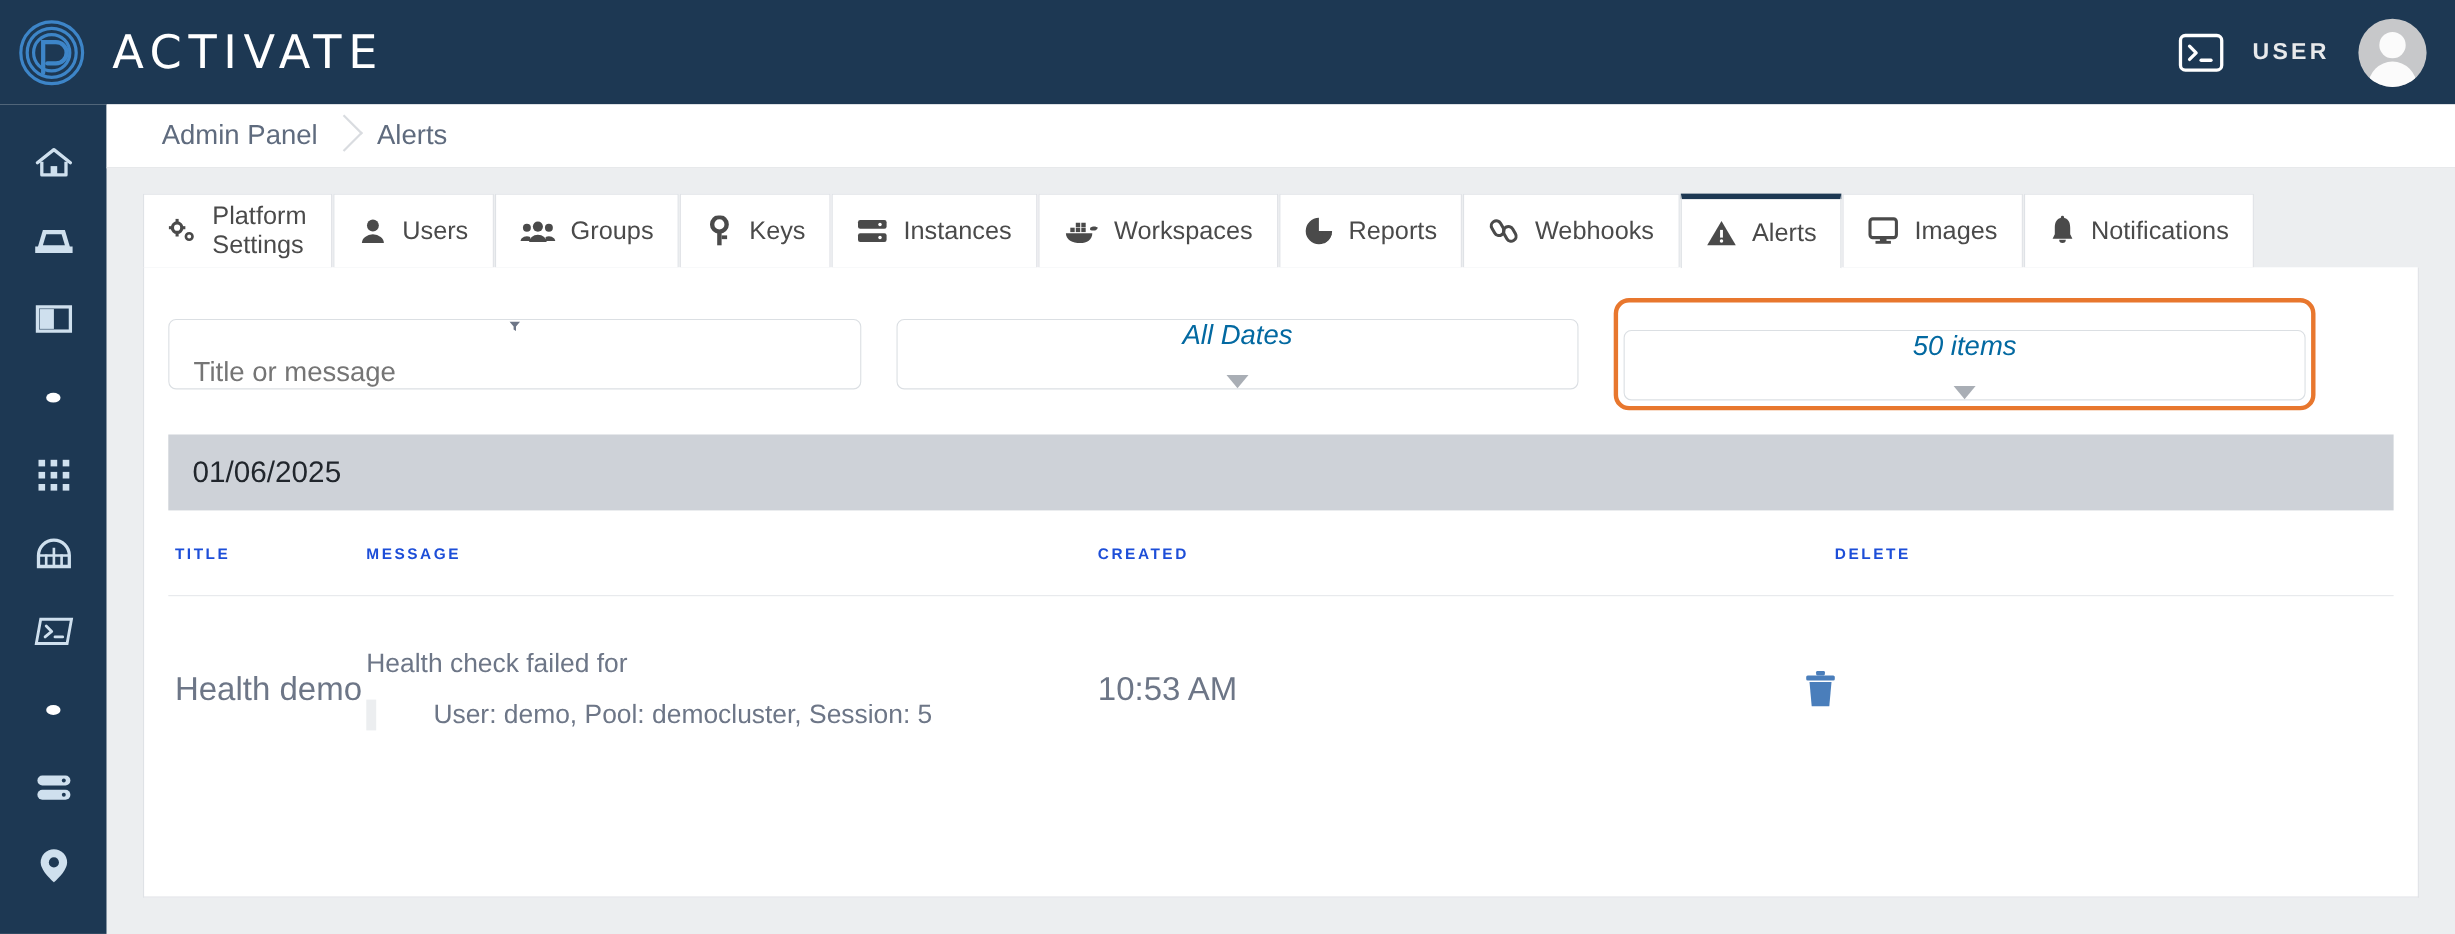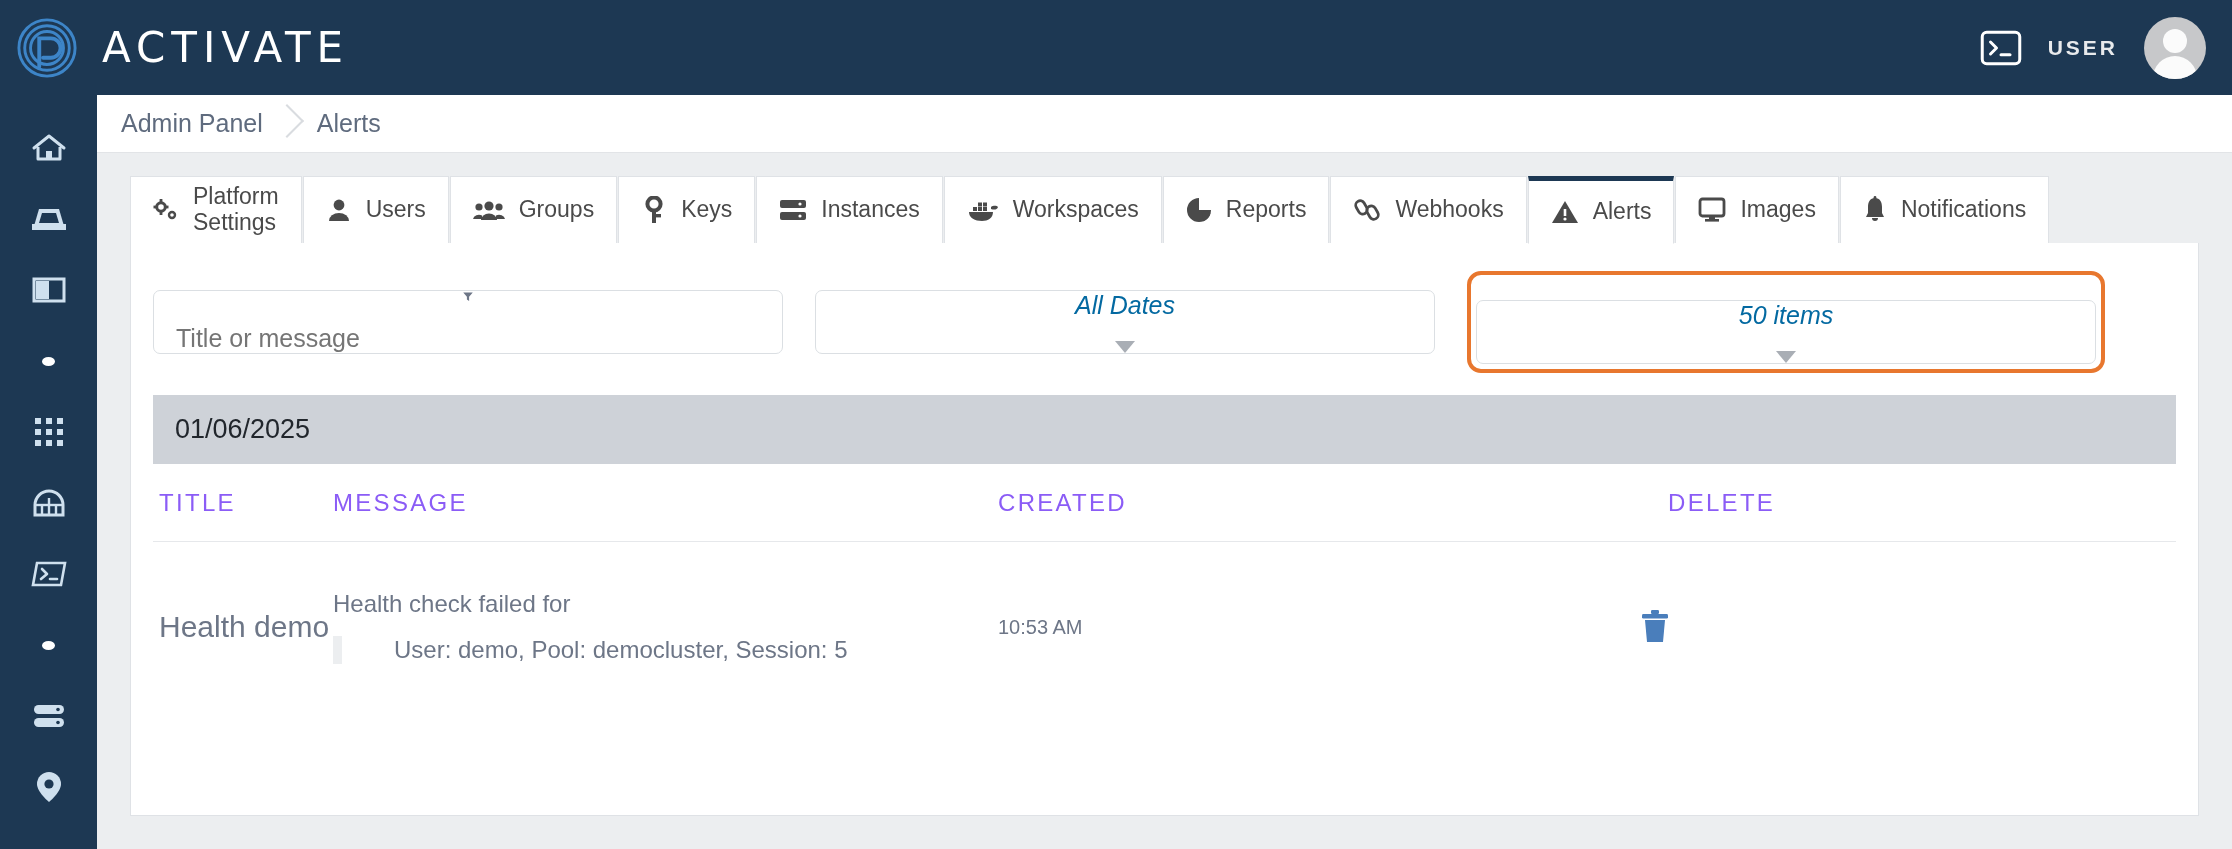--- a/index.html
+++ b/index.html
@@ -56,21 +56,21 @@
   .rail-item svg { display: block; }
   .rail-dot { width: 13px; height: 9px; border-radius: 50%; background: #ffffff; }
 
   
   .content {
     position: absolute; left: 97px; top: 95px; width: 2135px; height: 754px;
     background: #eceef0;
   }
   .crumbbar {
     height: 58px; background: #ffffff; border-bottom: 1px solid #e2e4e7;
-    display: flex; align-items: center; padding-left: 24px;
+    display: flex; align-items: center; padding-left: 50px;
   }
   .crumb {
     font-size: 25px; color: #5f6b7e; font-weight: 400;
   }
   .crumb-sep {
     width: 54px; height: 58px; position: relative; flex: 0 0 54px;
   }
   .crumb-sep::after {
     content: ""; position: absolute; left: 12px; top: 14px;
     width: 22px; height: 22px;
@@ -129,37 +129,37 @@
     display: flex; align-items: center; padding-left: 22px;
   }
   .date-band span { font-size: 27px; color: #21262c; }
 
   
   .thead {
     display: flex; height: 78px; align-items: center;
     margin: 0 22px; border-bottom: 1px solid #e6e8eb;
   }
   .th {
-    color: #8b5cf6; font-size: 24px; letter-spacing: 2.3px; font-weight: 400;
+    color: #1d4ed8; font-size: 14px; letter-spacing: 2.3px; font-weight: 700;
   }
   .c-title  { width: 180px; padding-left: 6px; }
   .c-msg    { width: 665px; }
   .c-create { width: 640px; }
   .c-del    { width: 300px; margin-left: 30px; }
 
   .trow {
     display: flex; align-items: center; margin: 0 22px; min-height: 170px;
   }
   .cell-title { width: 180px; padding-left: 6px; color: #6d7687; font-size: 30px; }
   .cell-msg   { width: 665px; color: #6d7687; font-size: 24px; }
   .msg-line1  { margin-bottom: 18px; }
   .msg-quote  {
     border-left: 9px solid #eceef0; padding-left: 52px; color: #6d7687; font-size: 24px;
   }
-  .cell-created { width: 640px; color: #6d7687; font-size: 20px; }
+  .cell-created { width: 640px; color: #6d7687; font-size: 30px; }
   .cell-del     { width: 300px; display: flex; }
   .trash { color: #4a7ebb; }
 </style>
 </head>
 <body>
 
 <div class="topbar">
   <div class="brand">
     <svg class="brand-logo" viewBox="0 0 64 64">
       <circle cx="32" cy="32" r="29" fill="none" stroke="#3d85c8" stroke-width="3"></circle>

